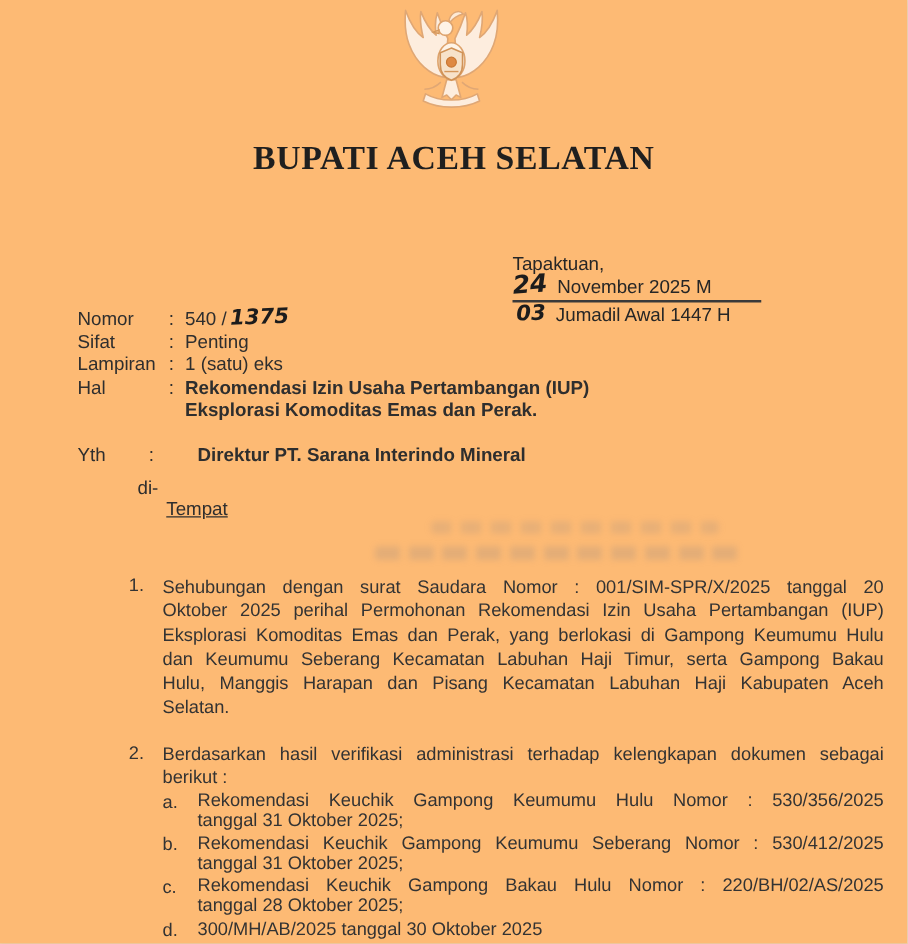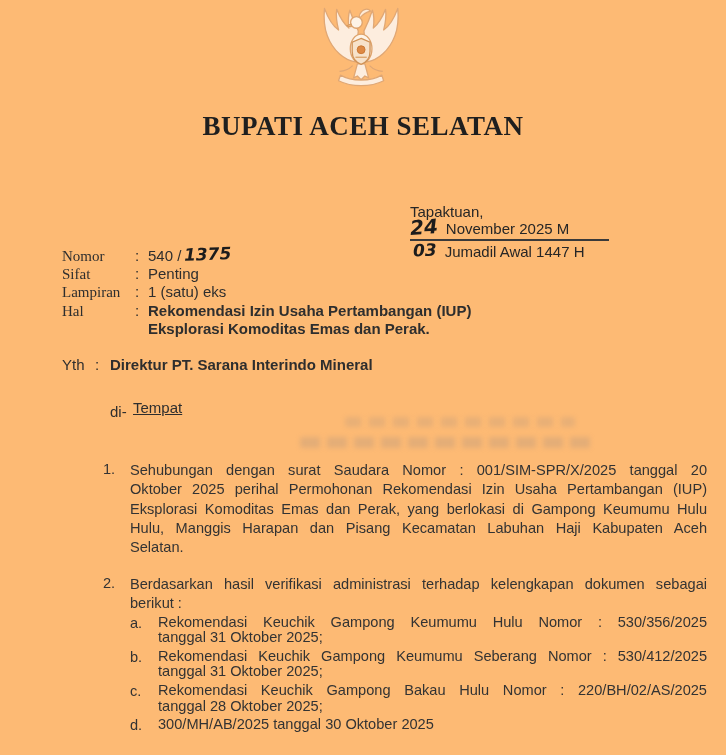--- a/index.html
+++ b/index.html
@@ -28,28 +28,28 @@
   .dl-hijri{display:flex;align-items:baseline;padding-top:2px;white-space:nowrap;}
   .hand{
     font-family:"DejaVu Sans",sans-serif;font-style:italic;font-weight:bold;
     font-size:20px;line-height:14px;display:inline-block;
     transform:rotate(-4deg);margin-right:8px;color:#1c1c1c;
   }
   .hand-sm{font-size:17px;transform:rotate(-2deg) translateY(-1px);margin-left:3px;}
   
   .meta{position:absolute;top:247px;left:62px;font-size:15px;line-height:18.2px;}
   .mrow{display:flex;}
-  .mlabel{width:73px;flex:none;font-family:Liberation Serif, serif;}
+  .mlabel{width:73px;flex:none;}
   .mcolon{width:13px;flex:none;}
   .bold{font-weight:bold;}
   
-  .yth{position:absolute;top:356px;left:62px;display:flex;font-size:15px;}
+  .yth{position:absolute;top:356px;left:62px;display:flex;font-size:15px;gap:24px;}
   .ylabel{width:33px;flex:none;}
   .ycolon{width:15px;flex:none;}
-  .di{position:absolute;top:382px;left:110px;font-size:15px;margin-top:21px;}
+  .di{position:absolute;top:382px;left:110px;font-size:15px;}
   .tempat{position:absolute;top:399px;left:133px;font-size:15px;text-decoration:underline;}
   
   .ghost{position:absolute;filter:blur(2.4px);border-radius:3px;}
   .ghost.g1{top:417px;left:345px;width:230px;height:10px;
     background:repeating-linear-gradient(90deg,rgba(150,135,130,.20) 0 16px,transparent 16px 24px);}
   .ghost.g2{top:437px;left:300px;width:295px;height:11px;
     background:repeating-linear-gradient(90deg,rgba(150,135,130,.24) 0 20px,transparent 20px 27px);}
   
   .body{position:absolute;top:461px;left:103px;width:604px;font-size:14.6px;color:#333;}
   .item{display:flex;}
@@ -152,20 +152,21 @@
   <div class="ghost g2"></div>
 
   <div class="body">
 
     <div class="item item1">
       <div class="inum">1.</div>
       <div class="itext">
         <div class="ln jline">Sehubungan dengan surat Saudara Nomor : 001/SIM-SPR/X/2025 tanggal 20</div>
         <div class="ln jline">Oktober 2025 perihal Permohonan Rekomendasi Izin Usaha Pertambangan (IUP)</div>
         <div class="ln jline">Eksplorasi Komoditas Emas dan Perak, yang berlokasi di Gampong Keumumu Hulu</div>
+        <div class="ln jline">dan Keumumu Seberang Kecamatan Labuhan Haji Timur, serta Gampong Bakau</div>
         <div class="ln jline">Hulu, Manggis Harapan dan Pisang Kecamatan Labuhan Haji Kabupaten Aceh</div>
         <div class="ln lline">Selatan.</div>
       </div>
     </div>
 
     <div class="item item2">
       <div class="inum">2.</div>
       <div class="itext">
         <div class="ln jline">Berdasarkan hasil verifikasi administrasi terhadap kelengkapan dokumen sebagai</div>
         <div class="ln lline">berikut :</div>

